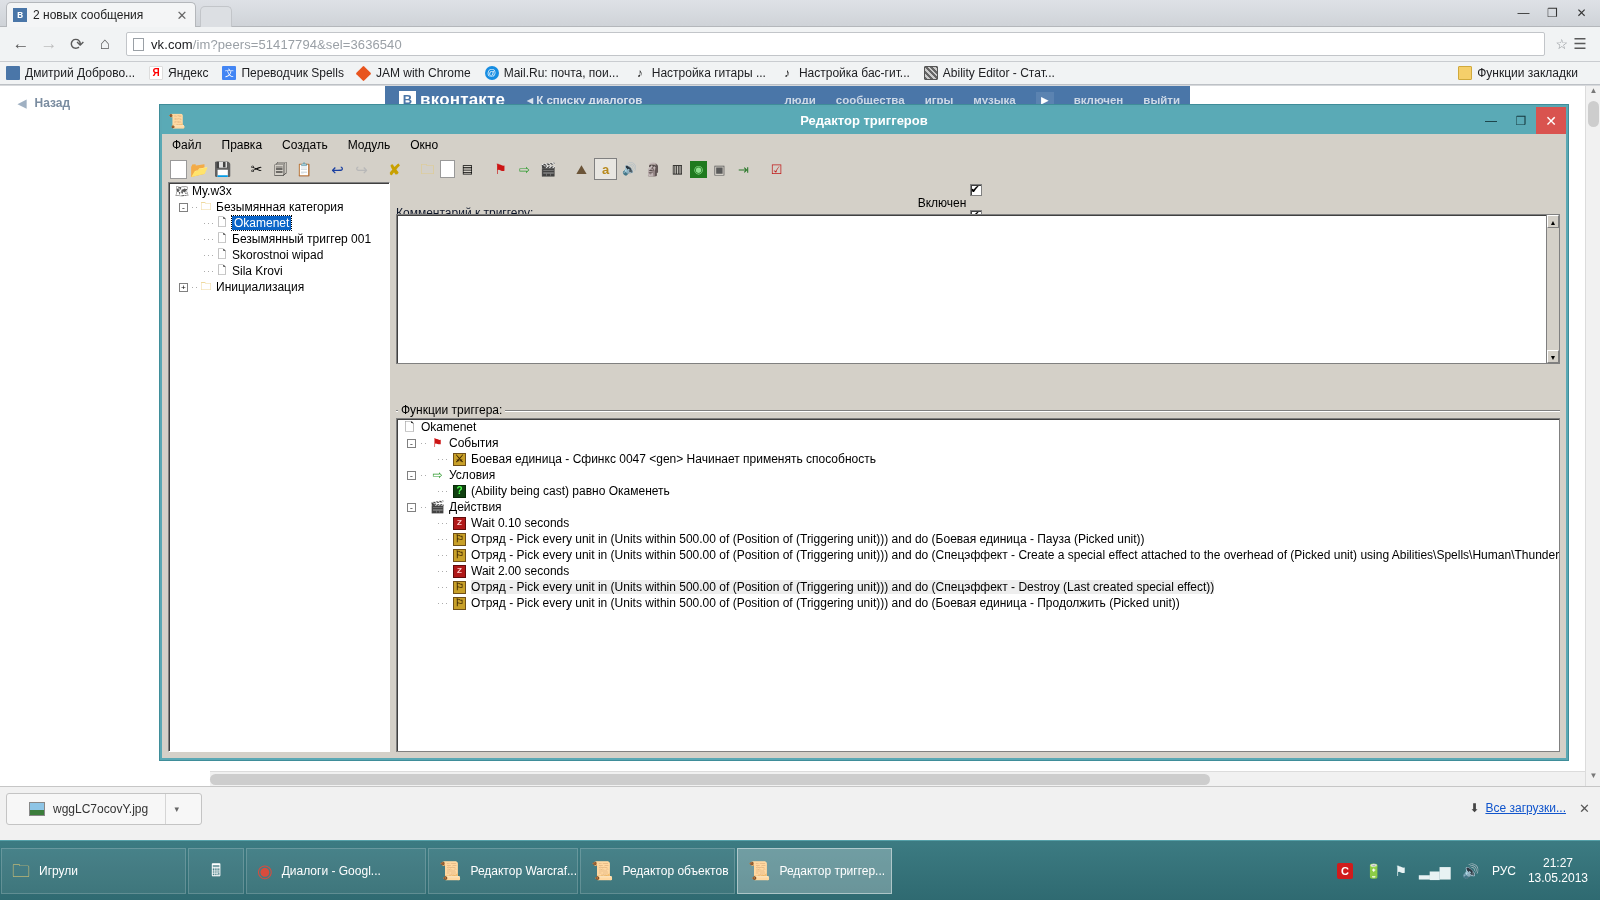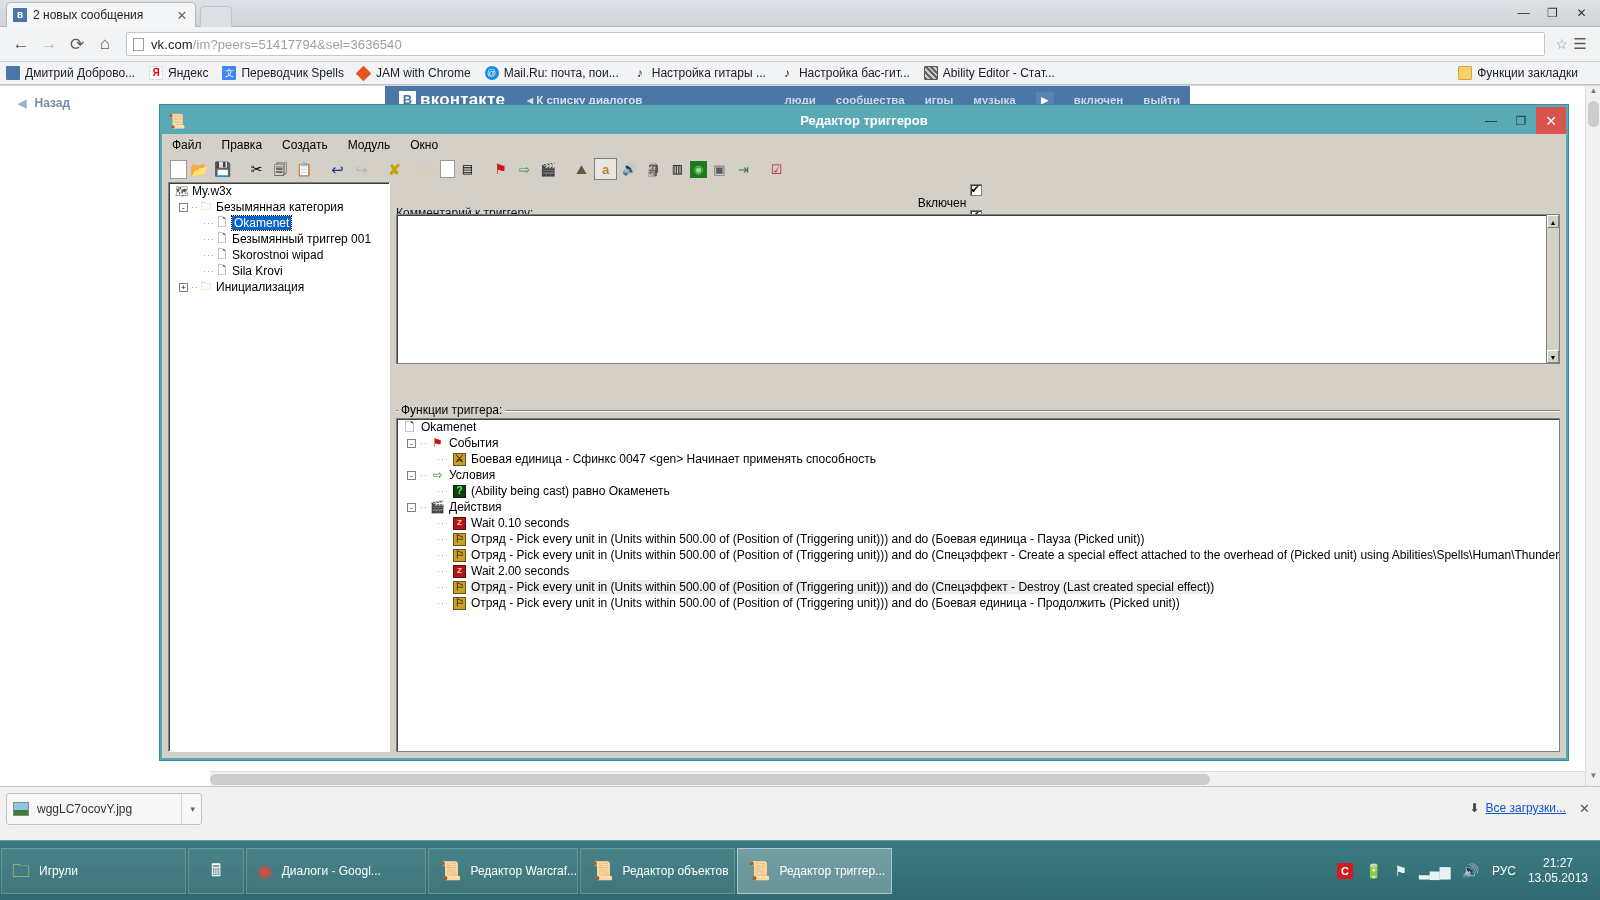--- a/index.html
+++ b/index.html
@@ -113,21 +113,21 @@
   }
   .scrollbar-h .thumb { position: absolute; left: 0; top: 2px; width: 1000px; height: 11px; background: #cdcdcd; border-radius: 6px; }
 
   .downloadbar {
     position: absolute; left: 0; bottom: 0; width: 100%; height: 54px;
     background: #f1f1f1; border-top: 1px solid #c6c6c6;
   }
   .dl-item {
     position: absolute; left: 6px; top: 6px; width: 196px; height: 32px;
     background: #f7f7f7; border: 1px solid #c4c4c4; border-radius: 3px;
-    display: flex; align-items: center; padding: 0 6px; font-size: 12px; color: #333;
+    display: flex; align-items: center; padding: 0 22px; font-size: 12px; color: #333;
   }
   .dl-item .thumb { width: 16px; height: 14px; background: linear-gradient(#8ec5e6 55%, #3b7d3b 55%); border: 1px solid #888; margin-right: 8px; flex: 0 0 auto; }
   .dl-item .caret { margin-left: auto; color: #666; font-size: 9px; border-left: 1px solid #d5d5d5; padding-left: 8px; height: 100%; display:flex; align-items:center; }
   .dl-right { position: absolute; right: 34px; top: 14px; display: flex; align-items: center; font-size: 12px; }
   .dl-right .dlico { margin-right: 6px; color: #444; font-size: 12px; }
   .dl-right a { color: #1155cc; text-decoration: underline; }
   .dl-close { position: absolute; right: 10px; top: 14px; color: #555; font-size: 13px; }
 
   
   .te-window {

